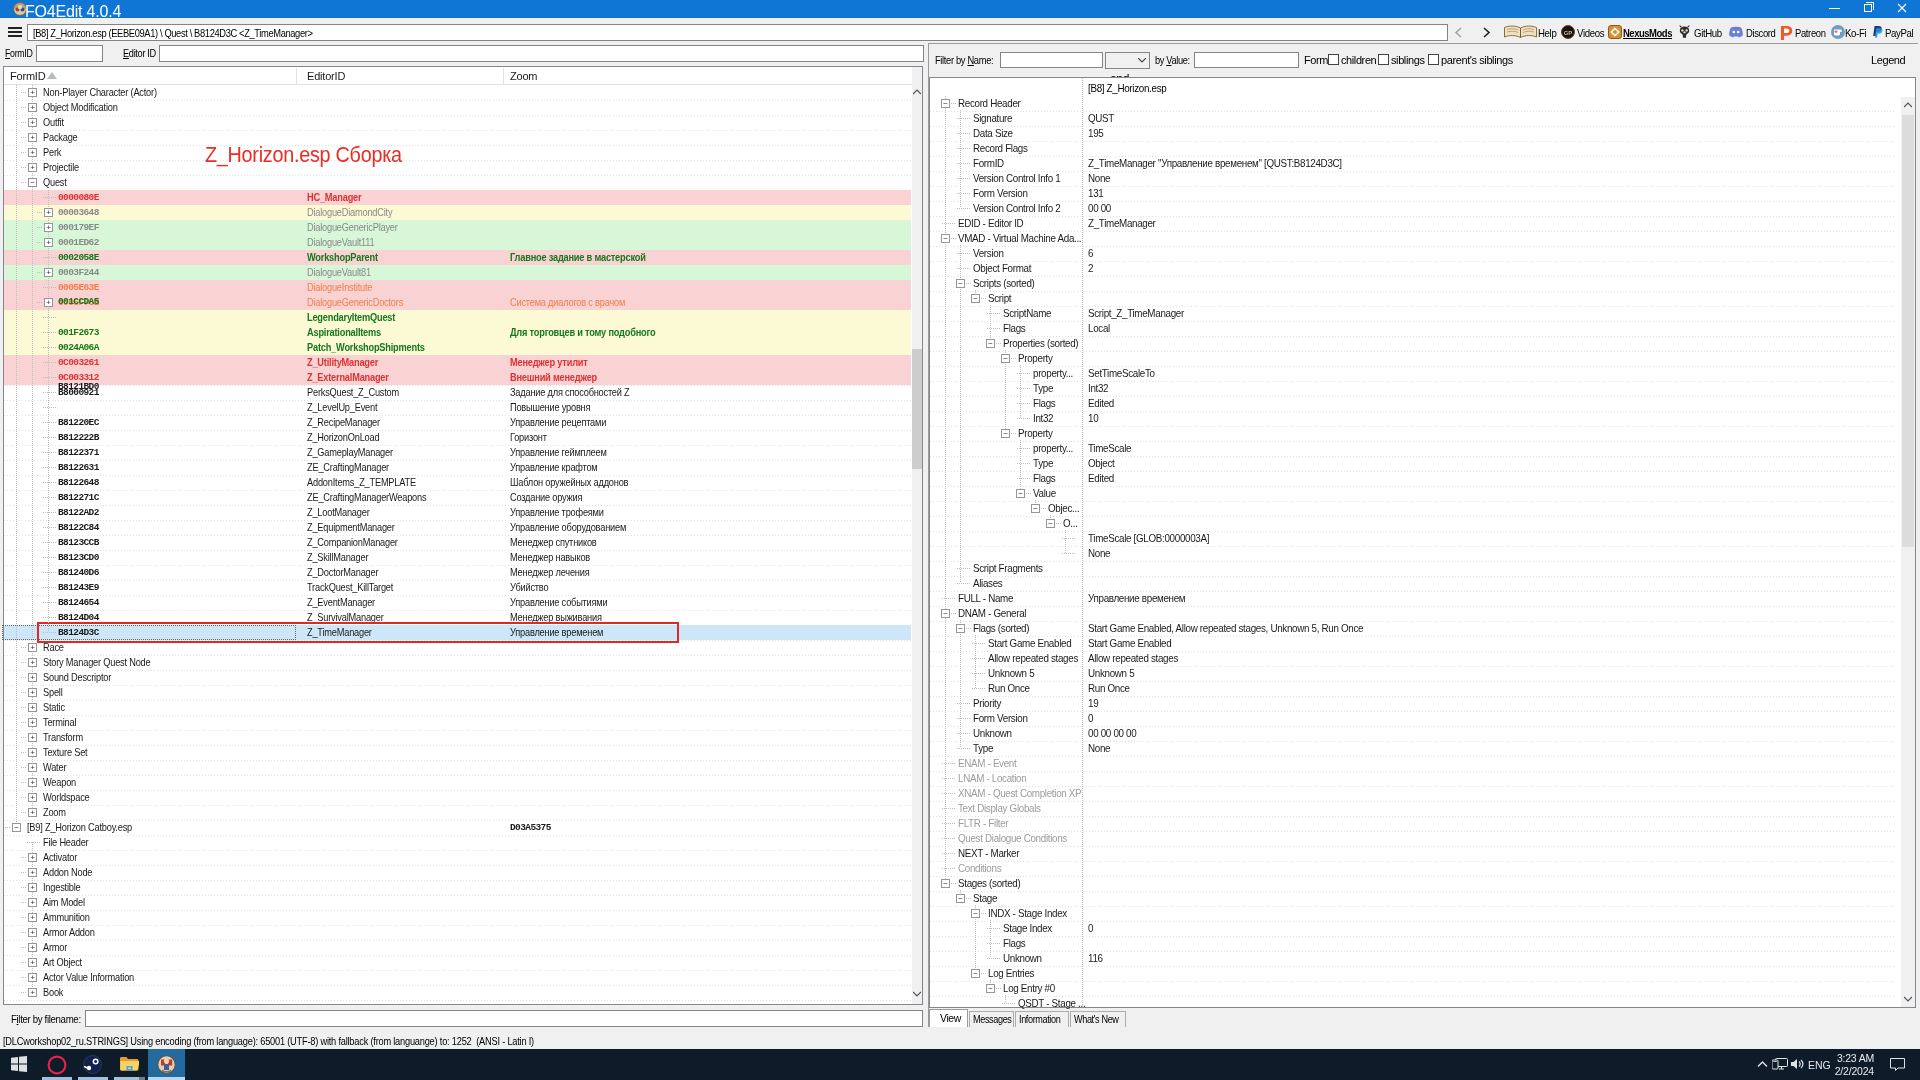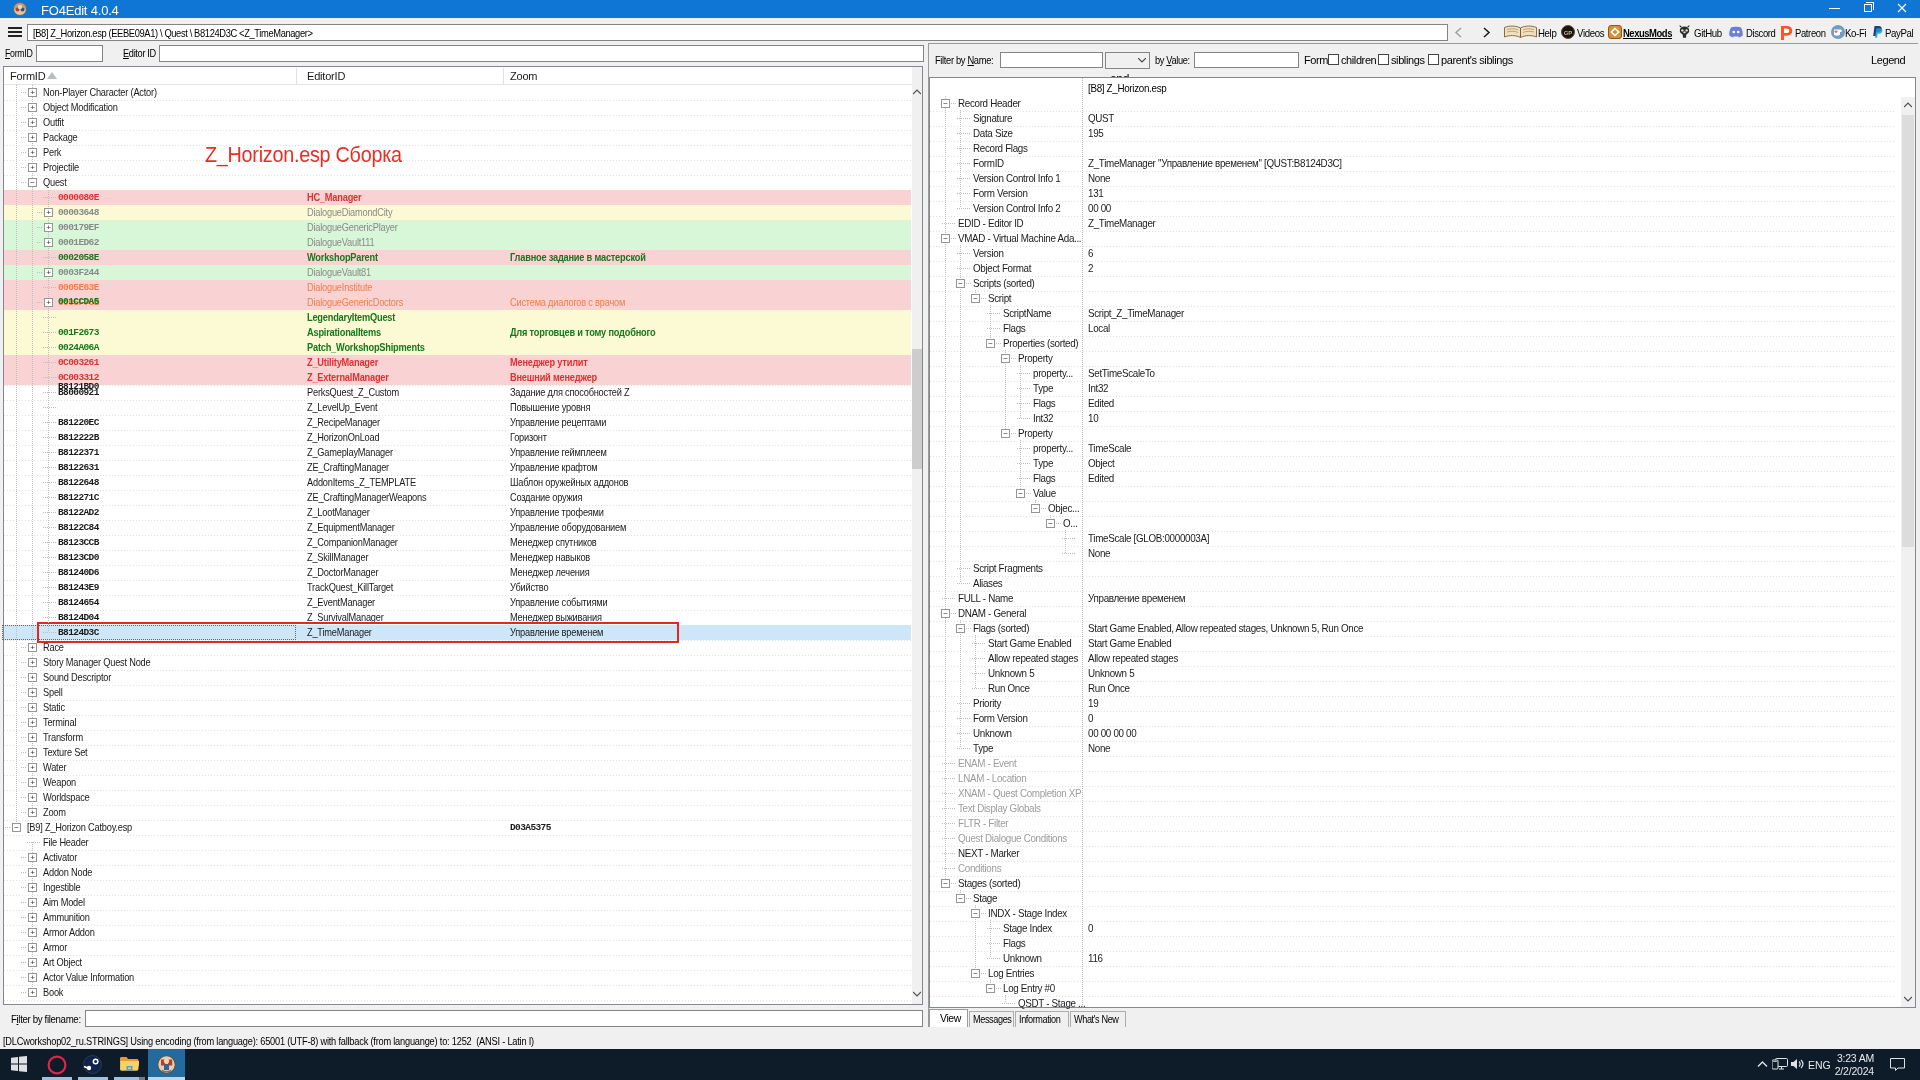--- a/index.html
+++ b/index.html
@@ -17,21 +17,21 @@
 </style></head><body>
 <div class="a" style="left:0;top:0;width:1920px;height:18px;background:#1076d5"></div>
 <svg class="a" style="left:13px;top:2px" width="14" height="14">
     <circle cx="7" cy="7" r="6.5" fill="#d9c9a3"></circle>
     <path d="M7 .5A6.5 6.5 0 0 0 .5 7h13A6.5 6.5 0 0 0 7 .5z" fill="#b5a284"></path>
     <circle cx="4.5" cy="7.5" r="2" fill="#c03a2e"></circle>
     <circle cx="9.5" cy="7.5" r="2" fill="#324f8a"></circle>
     <circle cx="7" cy="5" r="2.2" fill="#e8d9b5"></circle>
     <circle cx="7" cy="7" r="6.5" fill="none" stroke="#6e6253" stroke-width="1"></circle>
   </svg>
-<div class="a" style="left:41px;top:3px;font-size:13px;letter-spacing:-0.2px;color:#fff">FO4Edit 4.0.4</div>
+<div class="a" style="left:25px;top:3px;font-size:16px;letter-spacing:-0.2px;color:#fff">FO4Edit 4.0.4</div>
 <div class="a" style="left:1829px;top:8px;width:11px;height:1px;background:#fff"></div>
 <div class="a" style="left:1864px;top:4px;width:8px;height:8px;border:1px solid #fff"></div>
 <div class="a" style="left:1866px;top:2px;width:8px;height:8px;border-top:1px solid #fff;border-right:1px solid #fff"></div>
 <svg class="a" style="left:1897px;top:3px" width="10" height="10">
     <path d="M1 1l8 8M9 1l-8 8" stroke="#fff" stroke-width="1.1"></path>
   </svg>
 <div class="a" style="left:8px;top:27px;width:14px;height:2px;background:#222"></div>
 <div class="a" style="left:8px;top:31px;width:14px;height:2px;background:#222"></div>
 <div class="a" style="left:8px;top:35px;width:14px;height:2px;background:#222"></div>
 <div class="tb" style="left:27px;top:24px;width:1421px;height:17px"></div>

